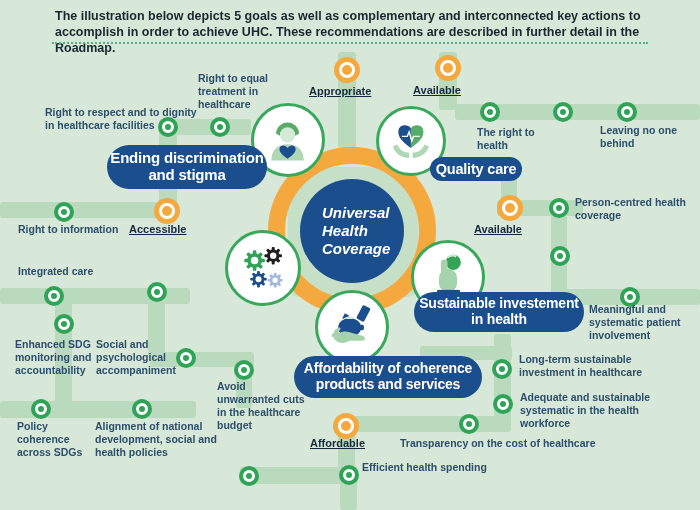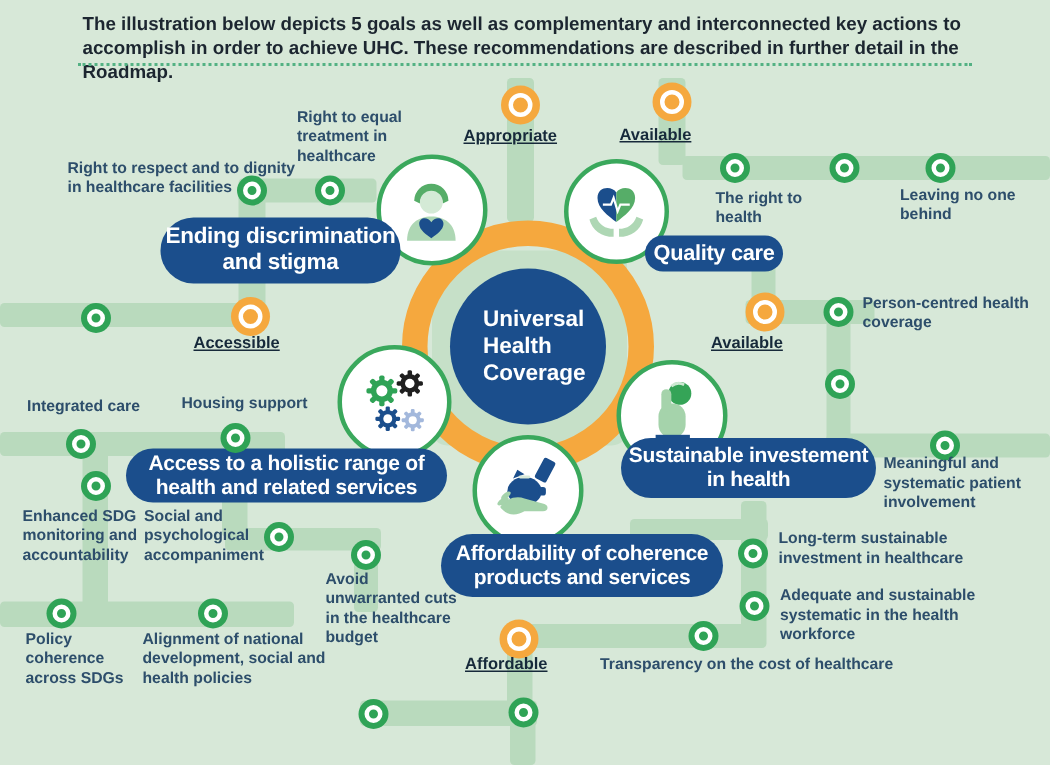--- a/index.html
+++ b/index.html
@@ -22,21 +22,21 @@
   .ring{
     position:absolute; left:268px; top:147px; width:134px; height:134px;
     border:17px solid #f5a83e; border-radius:50%;
   }
   .hub{
     position:absolute; left:300px; top:179px; width:104px; height:104px;
     background:#1b4e8c; border-radius:50%;
     display:flex; align-items:center;
     color:#fff; font-weight:bold; font-size:15px; line-height:1.22;
   }
-  .hub span{ display:block; width:66px; margin-left:22px; }
+  .hub span{ display:block; width:66px; margin-left:22px;font-style:italic; }
 
   .icircle{
     position:absolute; background:#fff; border:3px solid #3aa85c;
     border-radius:50%; box-sizing:border-box;
     display:flex; align-items:center; justify-content:center;
   }
   .icircle svg{ width:84%; height:84%; }
 
   .pill{
     position:absolute; background:#1b4e8c; border-radius:999px;
@@ -177,21 +177,20 @@
         </g>
         <circle r="3.8" fill="#ffffff"></circle>
       </g>
     </svg>
   </div>
 
   <div class="pill" style="left:107px;top:145px;width:160px;height:44px;font-size:15px">Ending discrimination and stigma</div>
   <div class="pill" style="left:430px;top:157px;width:92px;height:24px;font-size:14.5px">Quality care</div>
   <div class="pill" style="left:414px;top:292px;width:170px;height:40px;font-size:14px">Sustainable investement in health</div>
   <div class="pill" style="left:294px;top:356px;width:188px;height:42px;font-size:14px">Affordability of coherence products and services</div>
-  <div class="pill" style="left:84px;top:299px;width:214px;height:36px;font-size:14px">Access to a holistic range of health and related services</div>
 
   <div class="ng" style="left:54px;top:202px"></div>
   <div class="ng" style="left:158px;top:117px"></div>
   <div class="ng" style="left:210px;top:117px"></div>
   <div class="ng" style="left:480px;top:102px"></div>
   <div class="ng" style="left:553px;top:102px"></div>
   <div class="ng" style="left:617px;top:102px"></div>
   <div class="ng" style="left:549px;top:198px"></div>
   <div class="ng" style="left:550px;top:246px"></div>
   <div class="ng" style="left:620px;top:287px"></div>
@@ -213,29 +212,30 @@
   <div class="no" style="left:154px;top:198px"></div>
   <div class="no" style="left:497px;top:195px"></div>
   <div class="no" style="left:333px;top:413px"></div>
 
   <div class="lbl" style="left:198px;top:72px;width:100px">Right to equal treatment in healthcare</div>
   <div class="lbl" style="left:45px;top:106px;width:155px">Right to respect and to dignity in healthcare facilities</div>
   <div class="lbl dark" style="left:309px;top:85px;width:76px">Appropriate</div>
   <div class="lbl dark" style="left:413px;top:84px;width:70px">Available</div>
   <div class="lbl" style="left:477px;top:126px;width:90px">The right to health</div>
   <div class="lbl" style="left:600px;top:124px;width:90px">Leaving no one behind</div>
+  <div class="lbl" style="left:18px;top:223px;width:135px">Right to information</div>
   <div class="lbl dark" style="left:129px;top:223px;width:76px">Accessible</div>
   <div class="lbl" style="left:575px;top:196px;width:115px">Person-centred health coverage</div>
   <div class="lbl dark" style="left:474px;top:223px;width:72px">Available</div>
   <div class="lbl" style="left:18px;top:265px;width:115px">Integrated care</div>
-  <div class="lbl" style="left:121px;top:263px;width:120px">Housing support</div>
   <div class="lbl" style="left:15px;top:338px;width:118px">Enhanced SDG monitoring and accountability</div>
   <div class="lbl" style="left:589px;top:303px;width:108px">Meaningful and systematic patient involvement</div>
   <div class="lbl" style="left:96px;top:338px;width:110px">Social and psychological accompaniment</div>
   <div class="lbl" style="left:519px;top:353px;width:165px">Long-term sustainable investment in healthcare</div>
   <div class="lbl" style="left:520px;top:391px;width:172px">Adequate and sustainable systematic in the health workforce</div>
   <div class="lbl" style="left:217px;top:380px;width:92px">Avoid unwarranted cuts in the healthcare budget</div>
   <div class="lbl dark" style="left:310px;top:437px;width:72px">Affordable</div>
   <div class="lbl" style="left:400px;top:437px;width:270px">Transparency on the cost of healthcare</div>
   <div class="lbl" style="left:17px;top:420px;width:85px">Policy coherence across SDGs</div>
   <div class="lbl" style="left:95px;top:420px;width:135px">Alignment of national development, social and health policies</div>
+  <div class="lbl" style="left:362px;top:461px;width:170px">Efficient health spending</div>
 
 </div>
 
 </body></html>

